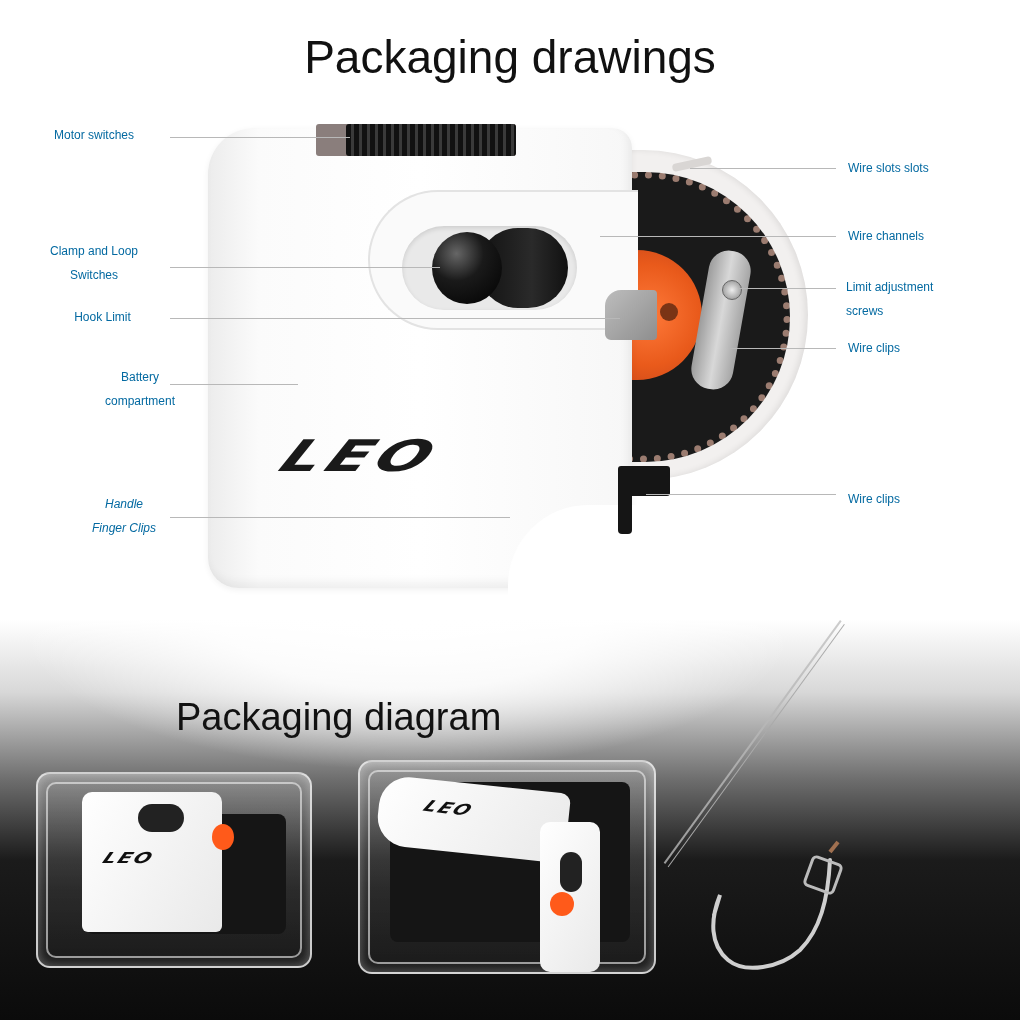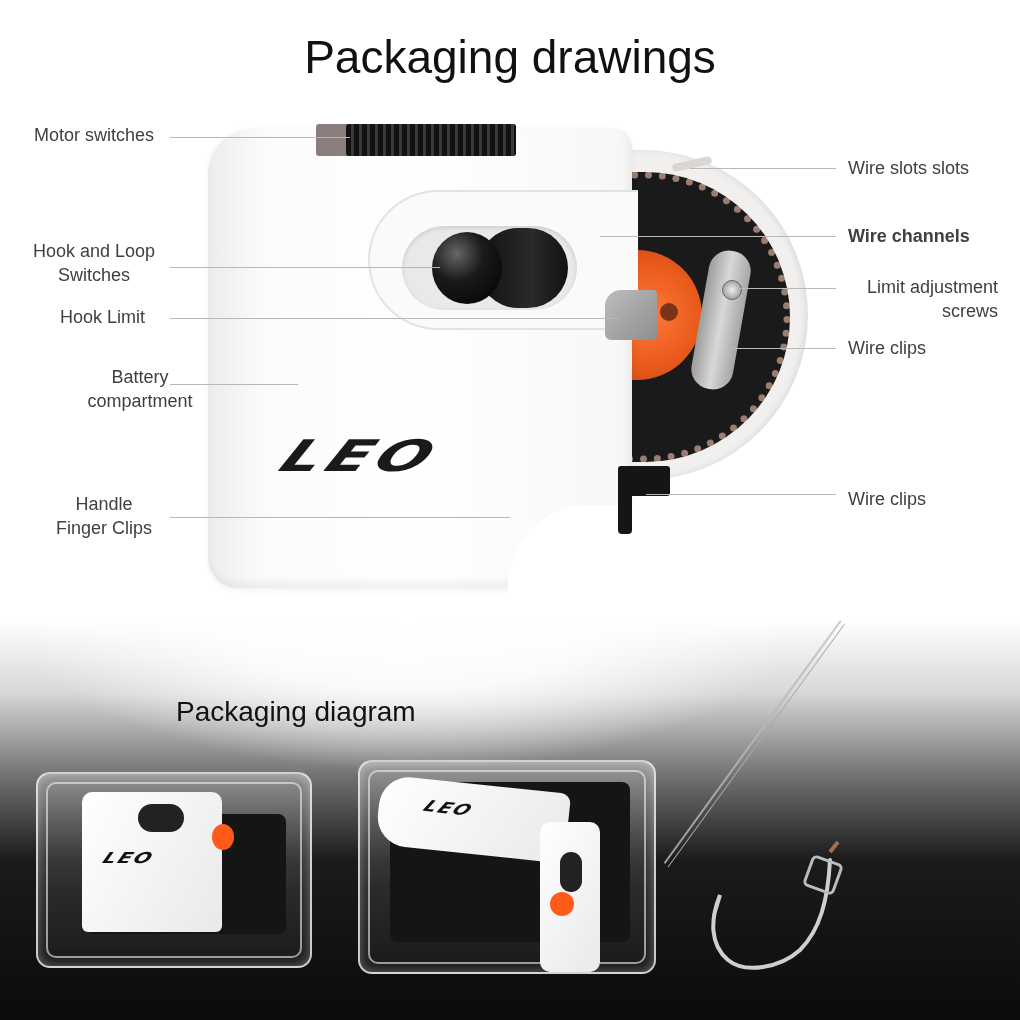--- a/index.html
+++ b/index.html
@@ -2,21 +2,21 @@
 <html><head>
 <meta charset="utf-8">
 <style>
   * { box-sizing: border-box; margin: 0; padding: 0; }
   html, body { width: 1020px; height: 1020px; overflow: hidden; background: #fff; }
   body { position: relative; font-family: "Liberation Sans", sans-serif; color: #111; }
   .abs { position: absolute; }
 
   .title { left: 0; width: 1020px; top: 30px; text-align: center; font-size: 46px; color: #111; }
 
-  .label { font-size: 18px; line-height: 24px; color: #404040; }
+  .label { font-size: 12px; line-height: 24px; color: #0369a1; }
   .label.left { text-align: center; }
   .leader { height: 1px; background: #b8b8b8; }
 
   
   .device-body {
     left: 208px; top: 128px; width: 424px; height: 460px;
     background: linear-gradient(90deg, #ececec 0%, #fbfbfb 12%, #ffffff 50%, #f7f7f7 100%);
     border-radius: 46px 20px 28px 30px;
     box-shadow: inset -4px -6px 10px rgba(0,0,0,0.06), 0 2px 6px rgba(0,0,0,0.06);
   }
@@ -65,21 +65,21 @@
 
   .logo { left: 298px; top: 430px; font-size: 62px; font-weight: bold; font-style: italic; letter-spacing: 6px; color: #1a1a1a; transform: skewX(-28deg) scaleY(0.7); transform-origin: left top; font-family: "DejaVu Sans", sans-serif; }
 
   
   .bottom-bg {
     left: 0; top: 620px; width: 1020px; height: 400px;
     background:
       radial-gradient(ellipse 520px 200px at 40% 0%, rgba(255,255,255,1) 0%, rgba(255,255,255,0.85) 35%, rgba(255,255,255,0) 75%),
       linear-gradient(180deg, #ffffff 0%, #d8d8d8 18%, #6d6d6d 40%, #1b1b1b 60%, #0b0b0b 100%);
   }
-  .pkg-title { left: 176px; top: 696px; font-size: 28px; color: #111; }
+  .pkg-title { left: 176px; top: 696px; font-size: 38px; color: #111; }
 
   .box {
     border: 2px solid rgba(235,235,235,0.85); border-radius: 14px;
     background: linear-gradient(180deg, rgba(210,210,210,0.35), rgba(60,60,60,0.55) 60%, rgba(30,30,30,0.7));
     box-shadow: inset 0 0 12px rgba(255,255,255,0.35);
   }
   .box-lid-rim { border: 2px solid rgba(240,240,240,0.6); border-radius: 10px; }
   .mini-device { background: linear-gradient(120deg, #ffffff, #e9e9e9); border-radius: 10px 10px 6px 6px; }
   .mini-logo { font-size: 20px; font-weight: bold; font-style: italic; color: #111; letter-spacing: 2px; transform: skewX(-25deg) scaleY(0.75); font-family: "DejaVu Sans", sans-serif; }
   .orange-dot { border-radius: 50%; background: #ff5a1a; }
@@ -111,43 +111,43 @@
   <div class="abs knob-a"></div>
   <div class="abs hook-clamp"></div>
   <div class="abs wire-clip-lever"></div>
   <div class="abs wire-clip-tail"></div>
   <div class="abs logo">LEO</div>
 </div>
 
 <div class="abs label left" style="left:24px;top:123px;width:140px;">Motor switches</div>
 <div class="abs leader" style="left:170px;top:137px;width:180px;"></div>
 
-<div class="abs label left" style="left:20px;top:239px;width:148px;white-space:pre-line;">Hook and Loop
+<div class="abs label left" style="left:20px;top:239px;width:148px;white-space:pre-line;">Clamp and Loop
 Switches</div>
 <div class="abs leader" style="left:170px;top:267px;width:270px;"></div>
 
 <div class="abs label left" style="left:40px;top:305px;width:125px;">Hook Limit</div>
 <div class="abs leader" style="left:170px;top:318px;width:450px;"></div>
 
 <div class="abs label left" style="left:72px;top:365px;width:136px;white-space:pre-line;">Battery
 compartment</div>
 <div class="abs leader" style="left:170px;top:384px;width:128px;"></div>
 
-<div class="abs label left" style="left:44px;top:492px;width:120px;white-space:pre-line;">Handle
+<div class="abs label left" style="left:64px;top:492px;width:120px;white-space:pre-line;font-style:italic;">Handle
 Finger Clips</div>
 <div class="abs leader" style="left:170px;top:517px;width:340px;"></div>
 
 <div class="abs leader" style="left:690px;top:168px;width:146px;"></div>
 <div class="abs label" style="left:848px;top:156px;">Wire slots slots</div>
 
 <div class="abs leader" style="left:600px;top:236px;width:236px;"></div>
-<div class="abs label" style="left:848px;top:224px;font-weight:bold;">Wire channels</div>
+<div class="abs label" style="left:848px;top:224px;">Wire channels</div>
 
 <div class="abs leader" style="left:738px;top:288px;width:98px;"></div>
-<div class="abs label" style="left:846px;top:275px;width:152px;text-align:right;white-space:pre-line;">Limit adjustment
+<div class="abs label" style="left:846px;top:275px;width:152px;text-align:left;white-space:pre-line;">Limit adjustment
 screws</div>
 
 <div class="abs leader" style="left:730px;top:348px;width:106px;"></div>
 <div class="abs label" style="left:848px;top:336px;">Wire clips</div>
 
 <div class="abs leader" style="left:646px;top:494px;width:190px;"></div>
 <div class="abs label" style="left:848px;top:487px;">Wire clips</div>
 
 <div class="abs bottom-bg"></div>
 <div class="abs pkg-title">Packaging diagram</div>

